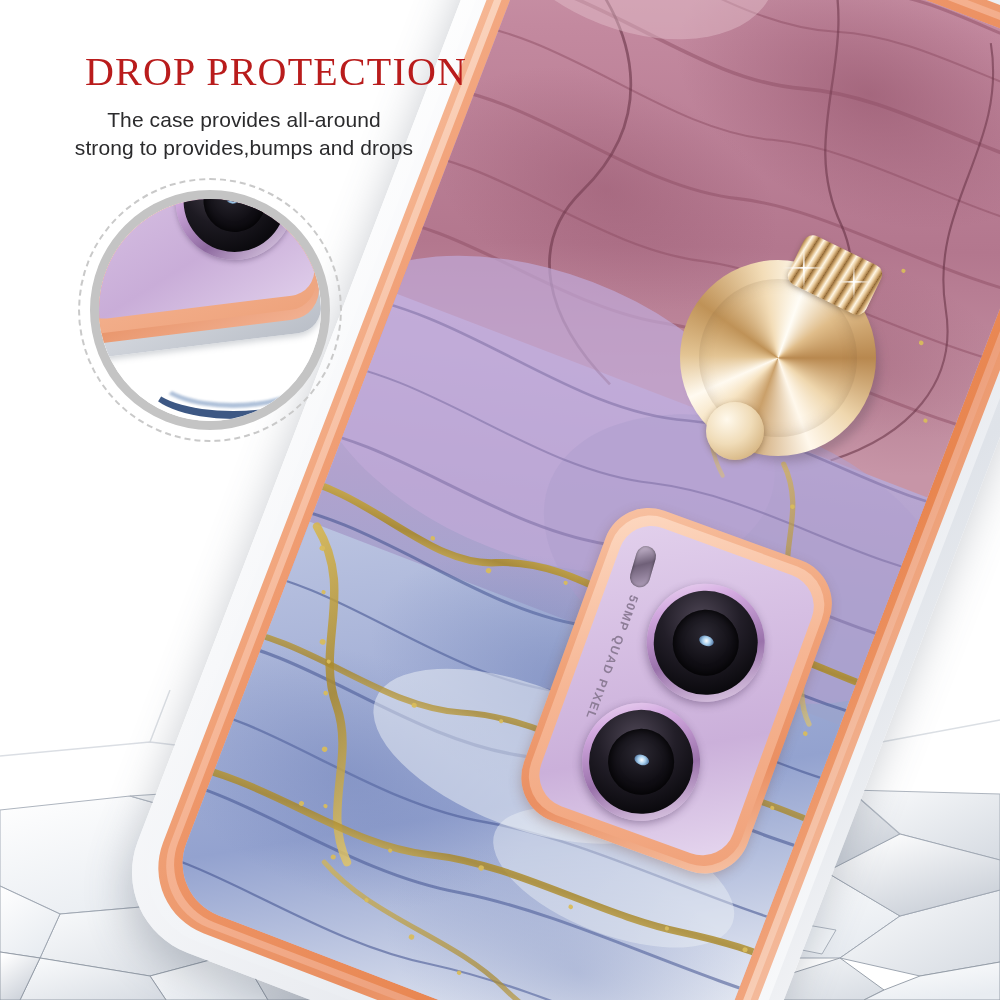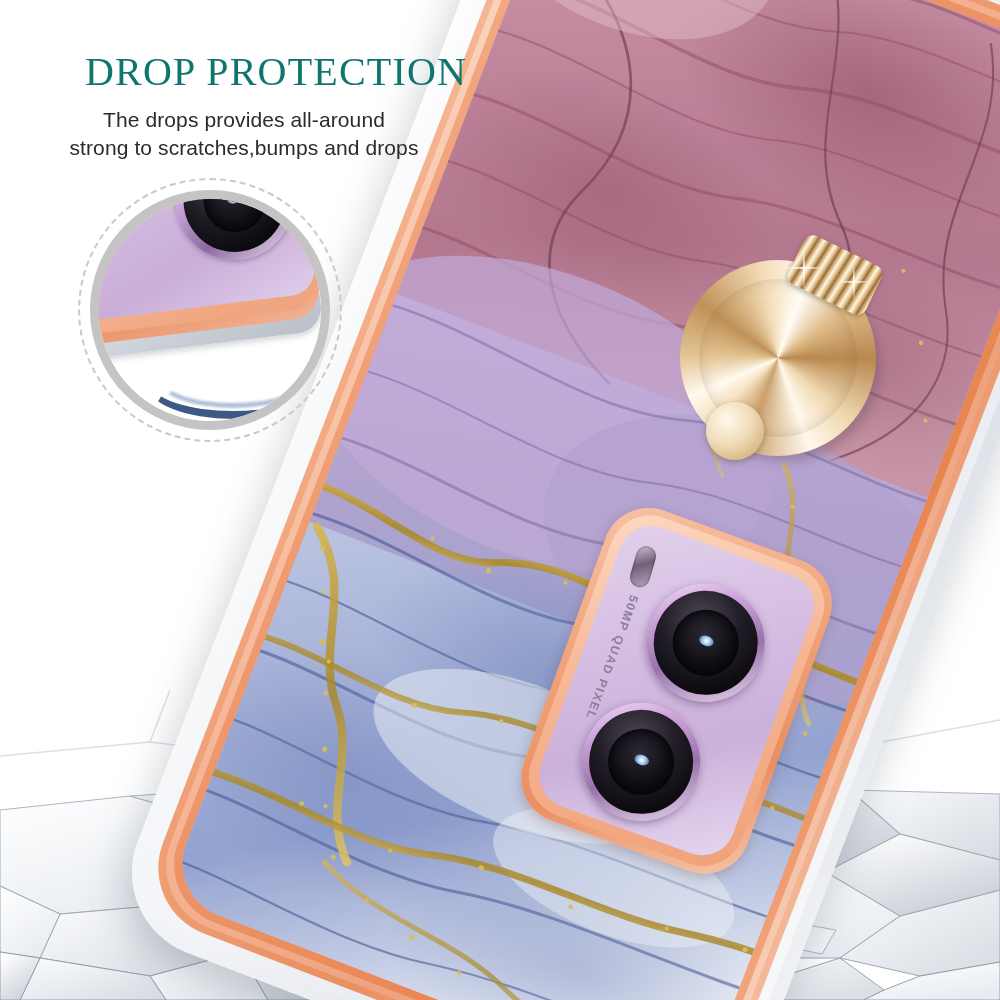--- a/index.html
+++ b/index.html
@@ -9,21 +9,21 @@
     font-family:"Liberation Sans",sans-serif;
     position:relative;
   }
   #stage{position:absolute;left:0;top:0;width:1000px;height:1000px;overflow:hidden;background:#fff;}
 
   
   .headline{
     position:absolute;left:85px;top:48px;
     font-family:"Liberation Serif",serif;
     font-size:40px;letter-spacing:1.2px;
-    color:#0f766e;white-space:nowrap;
+    color:#b91c1c;white-space:nowrap;
     font-weight:400;
   }
   .subline{
     position:absolute;
     font-size:21px;color:#2b2b2d;
     white-space:nowrap;text-align:center;
     letter-spacing:.1px;
   }
   .sub1{left:0;top:108px;width:488px;}
   .sub2{left:0;top:136px;width:488px;}
@@ -519,22 +519,22 @@
     <div class="ring-shadow"></div>
     <div class="ring-band"></div>
     <div class="ring-inner-sh"></div>
     <div class="ring-hinge"></div>
     <div class="ring-pivot"></div>
     <div class="spark sp1"></div>
     <div class="spark sp2"></div>
   </div>
 
   <div class="headline">DROP PROTECTION</div>
-  <div class="subline sub1">The drops provides all-around</div>
-  <div class="subline sub2">strong to scratches,bumps and drops</div>
+  <div class="subline sub1">The case provides all-around</div>
+  <div class="subline sub2">strong to provides,bumps and drops</div>
 
   <div class="inset">
     <div class="dashed-ring"></div>
     <div class="gray-ring"></div>
     <div class="inset-clip">
       <div class="ins-phone">
         <div class="ins-white"></div>
         <div class="ins-peach"></div>
         <div class="ins-peach2"></div>
         <div class="ins-lilac">

